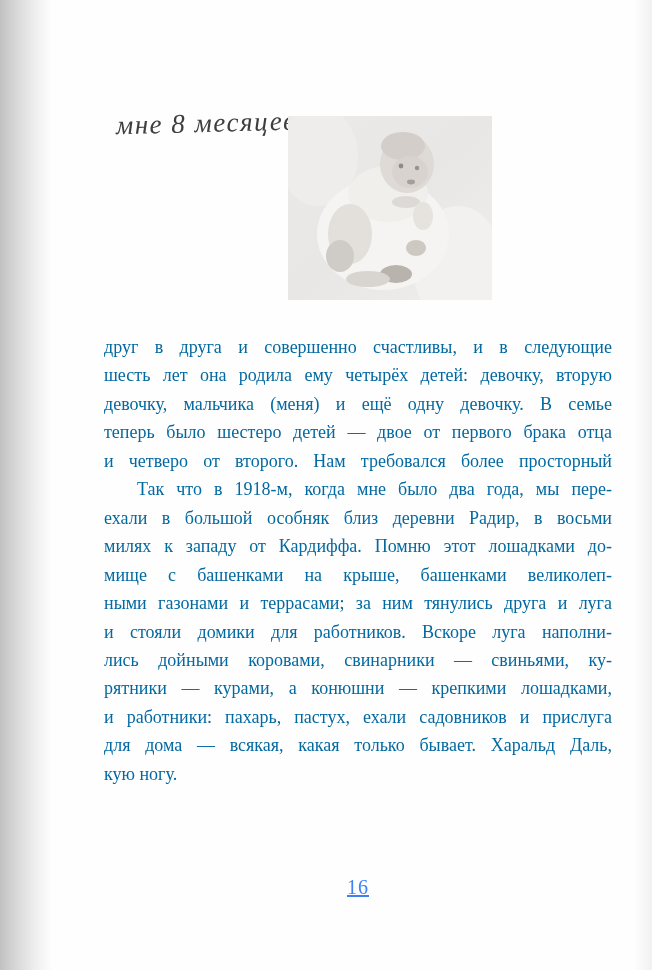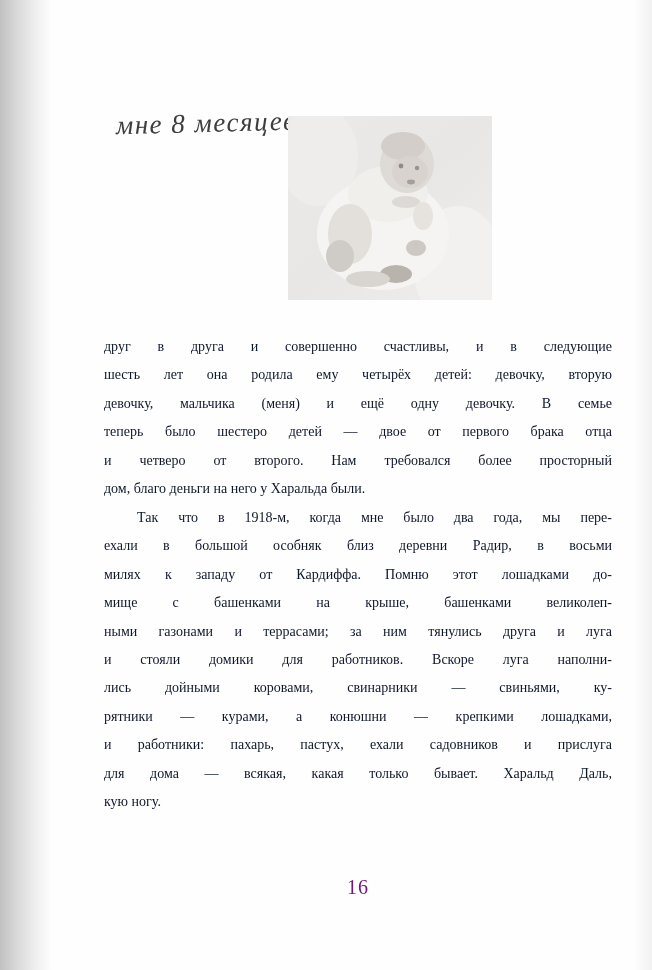--- a/index.html
+++ b/index.html
@@ -46,23 +46,23 @@
     left: 288px;
     top: 116px;
     width: 204px;
     height: 184px;
   }
   .body-text {
     position: absolute;
     left: 104px;
     top: 333px;
     width: 508px;
-    font-size: 14px;
+    font-size: 18px;
     line-height: 28.45px;
-    color: #0f172a;
+    color: #0369a1;
   }
   .paragraph { margin: 0; }
   .line {
     text-align: justify;
     text-align-last: justify;
     white-space: nowrap;
   }
   .line.last {
     text-align-last: left;
     white-space: normal;
@@ -70,22 +70,23 @@
   .line.indent {
     padding-left: 33px;
   }
   .page-number {
     position: absolute;
     left: 104px;
     top: 876px;
     width: 508px;
     text-align: center;
     font-size: 20px;
-    color: #701a75;
+    color: #3b82f6;
     letter-spacing: 1px;
+    text-decoration: underline;
   }
 </style>
 </head>
 <body>
 
 <div class="page">
 
   <div class="edge-left"></div>
   <div class="edge-right"></div>
 
@@ -133,21 +134,20 @@
     </svg>
   </div>
 
   <div class="body-text">
       <div class="paragraph">
         <div class="line">друг в друга и совершенно счастливы, и в следующие</div>
         <div class="line">шесть лет она родила ему четырёх детей: девочку, вторую</div>
         <div class="line">девочку, мальчика (меня) и ещё одну девочку. В семье</div>
         <div class="line">теперь было шестеро детей — двое от первого брака отца</div>
         <div class="line">и четверо от второго. Нам требовался более просторный</div>
-        <div class="line last">дом, благо деньги на него у Харальда были.</div>
       </div>
       <div class="paragraph">
         <div class="line indent">Так что в 1918-м, когда мне было два года, мы пере-</div>
         <div class="line">ехали в большой особняк близ деревни Радир, в восьми</div>
         <div class="line">милях к западу от Кардиффа. Помню этот лошадками до-</div>
         <div class="line">мище с башенками на крыше, башенками великолеп-</div>
         <div class="line">ными газонами и террасами; за ним тянулись друга и луга</div>
         <div class="line">и стояли домики для работников. Вскоре луга наполни-</div>
         <div class="line">лись дойными коровами, свинарники — свиньями, ку-</div>
         <div class="line">рятники — курами, а конюшни — крепкими лошадками,</div>

